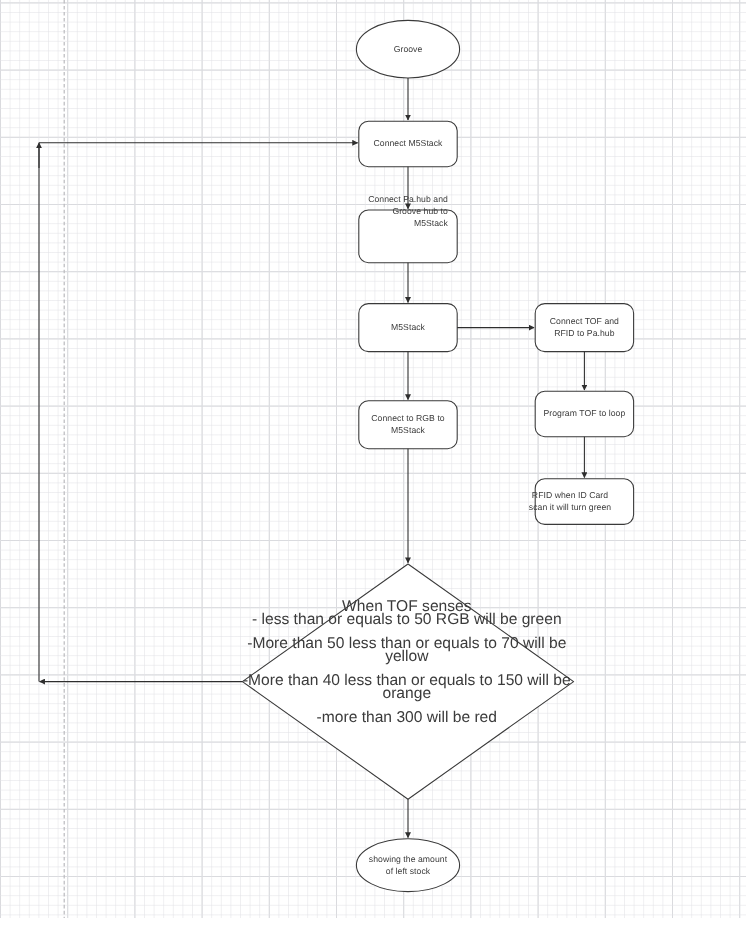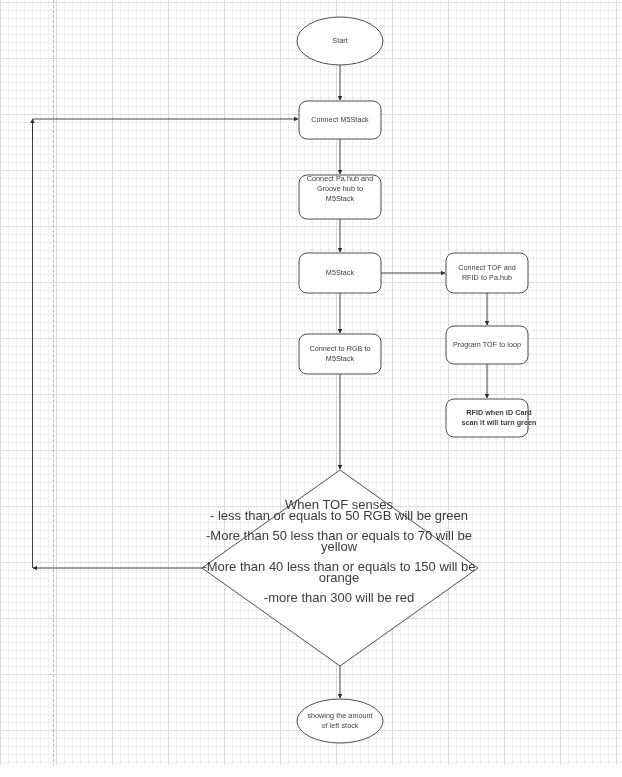--- a/index.html
+++ b/index.html
@@ -152,36 +152,36 @@
 
       <path d="M 202 568 L 33 568" marker-end="url(#arrow)"></path>
 
       <path d="M 32.5 568 L 32.5 120"></path>
 
       <path d="M 32.5 140 L 32.5 119" marker-end="url(#arrow)"></path>
       <path d="M 32.5 119 L 298 119" marker-end="url(#arrow)"></path>
     </g>
   </svg>
 
-  <div class="node-label" style="left:297px; top:17px; width:86px; height:48px;">Start</div>
+  <div class="node-label" style="left:297px; top:17px; width:86px; height:48px;">Groove</div>
 
   <div class="node-label" style="left:299px; top:101px; width:82px; height:38px;">Connect M5Stack</div>
 
-  <div class="node-label" style="left:299px; top:175px; width:82px; height:28px;">Connect Pa.hub and
+  <div class="node-label" style="left:299px; top:162px; width:82px; height:28px;text-align:right;">Connect Pa.hub and
 Groove hub to
 M5Stack</div>
 
   <div class="node-label" style="left:299px; top:253px; width:82px; height:40px;">M5Stack</div>
 
   <div class="node-label" style="left:446px; top:253px; width:82px; height:40px;">Connect TOF and
 RFID to Pa.hub</div>
 
   <div class="node-label" style="left:444px; top:326px; width:86px; height:38px;">Program TOF to loop</div>
 
-  <div class="node-label" style="left:456px; top:399px; width:86px; height:38px;font-weight:bold;">RFID when ID Card
+  <div class="node-label" style="left:432px; top:399px; width:86px; height:38px;">RFID when ID Card
 scan it will turn green</div>
 
   <div class="node-label" style="left:299px; top:334px; width:82px; height:40px;">Connect to RGB to
 M5Stack</div>
 
   <div class="diamond-label">
     <p class="lead">When TOF senses</p>
     <p class="lead">- less than or equals to 50 RGB will be green</p>
     <p class="rule">-More than 50 less than or equals to 70 will be yellow</p>
     <p class="rule">-More than 40 less than or equals to 150 will be orange</p>

